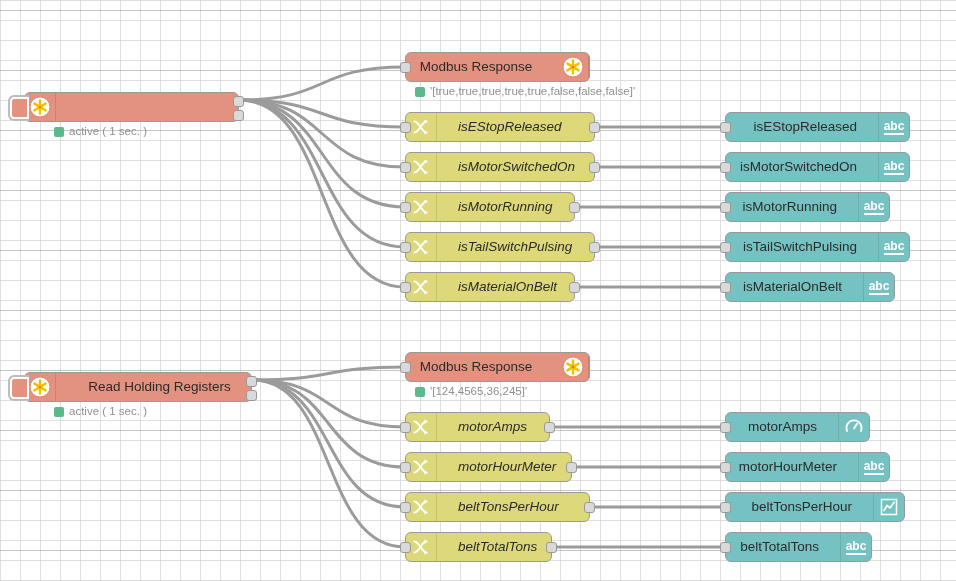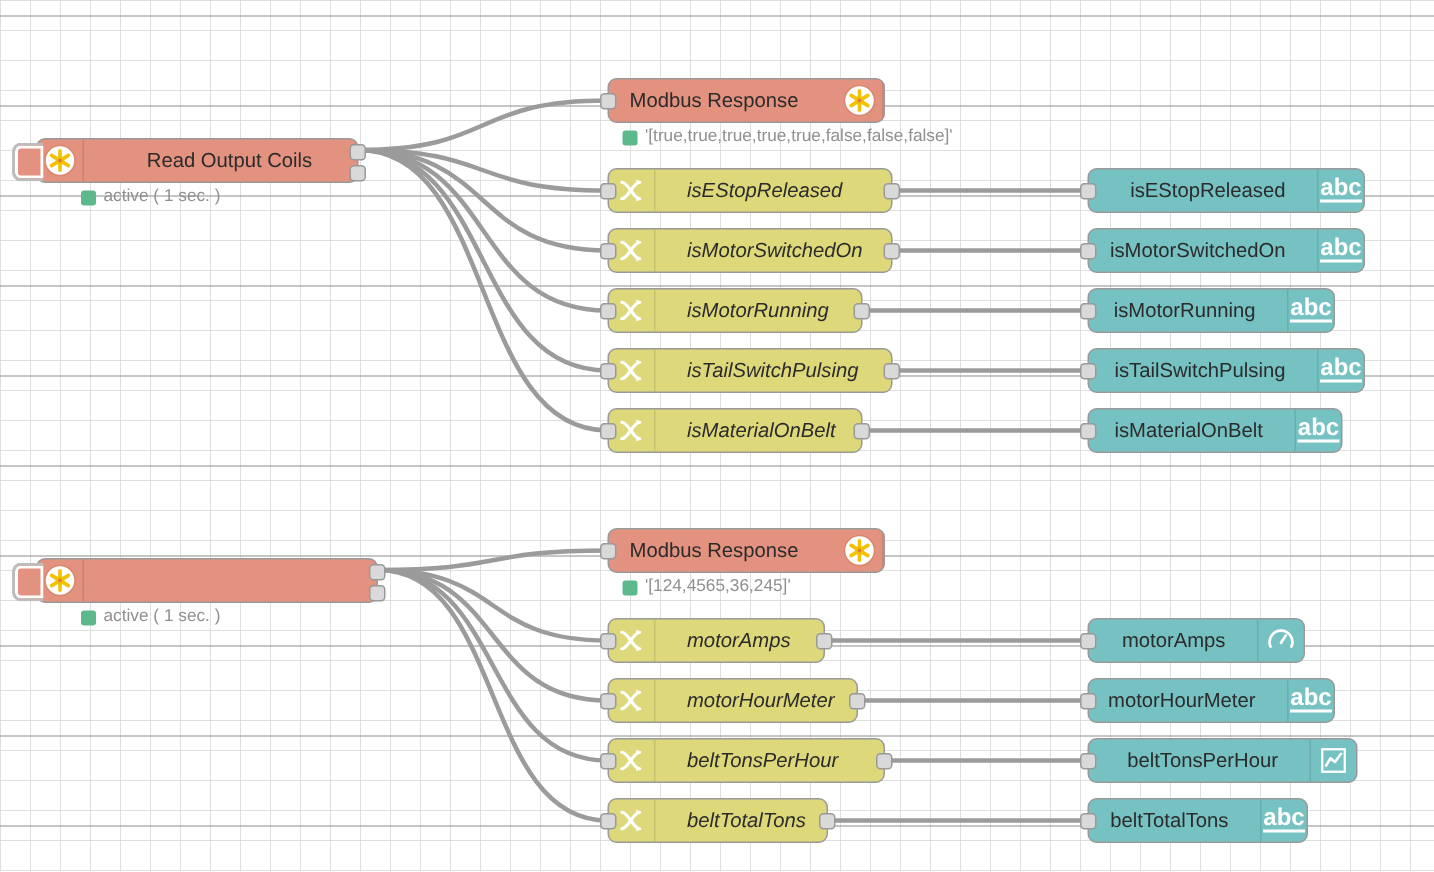--- a/index.html
+++ b/index.html
@@ -77,21 +77,21 @@
     display: flex;
     align-items: center;
     justify-content: center;
     flex: 0 0 30px;
   }
   .icon-cell.left-icon  { border-right: 1px solid rgba(0,0,0,0.10); }
   .icon-cell.right-icon { border-left: 1px solid rgba(0,0,0,0.10); }
 
   .abc-icon {
     color: #ffffff;
-    font-size: 16px;
+    font-size: 12px;
     font-weight: bold;
     letter-spacing: 0px;
     border-bottom: 2px solid #ffffff;
     line-height: 12px;
     padding-bottom: 1px;
   }
 
   
   .port {
     position: absolute;
@@ -177,21 +177,20 @@
       <circle cx="11" cy="11" r="10" fill="#ffffff" stroke="#d9886f" stroke-width="1"></circle>
       <g stroke="#f2c200" stroke-width="2.4" stroke-linecap="round">
         <line x1="11" y1="4.5" x2="11" y2="17.5"></line>
         <line x1="5.4" y1="7.6" x2="16.6" y2="14.4"></line>
         <line x1="5.4" y1="14.4" x2="16.6" y2="7.6"></line>
       </g>
       <circle cx="11" cy="11" r="3" fill="#f2c200"></circle>
       <circle cx="11" cy="11" r="1.3" fill="#e07f33"></circle>
     </svg>
           </span>
-          <span class="node-label center">Read Output Coils</span>
         </div>
         <span class="inject-btn"></span>
         <span class="port out" style="top:3px"></span>
         <span class="port out" style="top:17px"></span>
       </div>
       <div class="status" style="left: 54px; top: 126px;">
         <span class="status-dot"></span>
       <span class="status-text">active ( 1 sec. )</span>
       </div>
       <div class="node salmon" style="left: 405px; top: 52px; width: 185px;">
@@ -353,20 +352,21 @@
       <circle cx="11" cy="11" r="10" fill="#ffffff" stroke="#d9886f" stroke-width="1"></circle>
       <g stroke="#f2c200" stroke-width="2.4" stroke-linecap="round">
         <line x1="11" y1="4.5" x2="11" y2="17.5"></line>
         <line x1="5.4" y1="7.6" x2="16.6" y2="14.4"></line>
         <line x1="5.4" y1="14.4" x2="16.6" y2="7.6"></line>
       </g>
       <circle cx="11" cy="11" r="3" fill="#f2c200"></circle>
       <circle cx="11" cy="11" r="1.3" fill="#e07f33"></circle>
     </svg>
           </span>
+          <span class="node-label center">Read Holding Registers</span>
         </div>
         <span class="inject-btn"></span>
         <span class="port out" style="top:3px"></span>
         <span class="port out" style="top:17px"></span>
       </div>
       <div class="status" style="left: 54px; top: 406px;">
         <span class="status-dot"></span>
       <span class="status-text">active ( 1 sec. )</span>
       </div>
       <div class="node salmon" style="left: 405px; top: 352px; width: 185px;">

